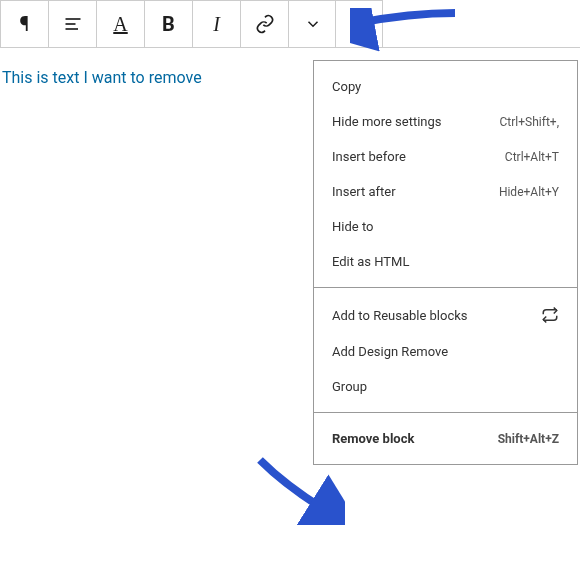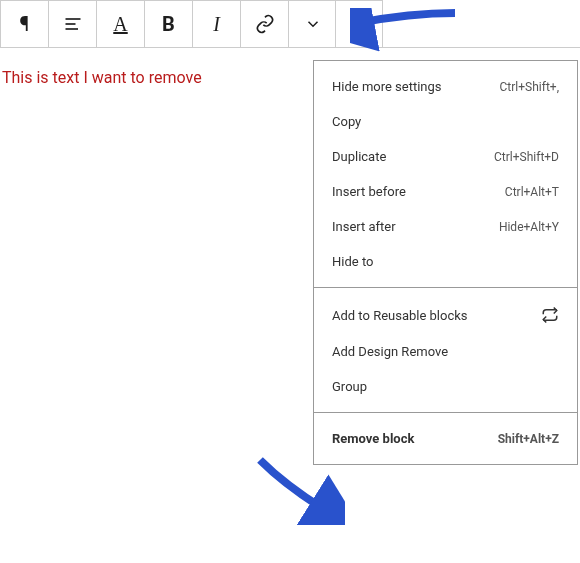--- a/index.html
+++ b/index.html
@@ -52,21 +52,21 @@
     }
     .more-dots span {
       width: 3px;
       height: 3px;
       border-radius: 50%;
       background: #1e6fd9;
     }
     .content-text {
       padding: 20px 2px;
       font-size: 16px;
-      color: #b91c1c;
+      color: #0369a1;
     }
     .dropdown-menu {
       position: absolute;
       top: 60px;
       left: 313px;
       width: 265px;
       border: 1px solid #999;
       background: #fff;
       font-size: 13px;
     }
@@ -154,40 +154,39 @@
         <span></span>
     </div>
   </div>
 </div>
 
 <div class="content-text">This is text I want to remove</div>
 
 <div class="dropdown-menu">
   <div class="menu-section">
     <div class="menu-item">
+      <span>Copy</span>
+    </div>
+    <div class="menu-item">
       <span>Hide more settings</span>
       <span class="menu-shortcut">Ctrl+Shift+,</span>
     </div>
     <div class="menu-item">
-      <span>Copy</span>
-    </div>
-    <div class="menu-item">
-      <span>Duplicate</span>
-      <span class="menu-shortcut">Ctrl+Shift+D</span>
-    </div>
-    <div class="menu-item">
       <span>Insert before</span>
       <span class="menu-shortcut">Ctrl+Alt+T</span>
     </div>
     <div class="menu-item">
       <span>Insert after</span>
       <span class="menu-shortcut">Hide+Alt+Y</span>
     </div>
     <div class="menu-item">
       <span>Hide to</span>
+    </div>
+    <div class="menu-item">
+      <span>Edit as HTML</span>
     </div>
   </div>
   <div class="menu-section">
     <div class="menu-item">
       <span>Add to Reusable blocks</span>
       <svg class="menu-icon-right" width="18" height="18" viewBox="0 0 24 24" fill="none" stroke="#333" stroke-width="2">
         <path d="M17 2l4 4-4 4"></path>
         <path d="M3 11V9a4 4 0 0 1 4-4h14"></path>
         <path d="M7 22l-4-4 4-4"></path>
         <path d="M21 13v2a4 4 0 0 1-4 4H3"></path>

